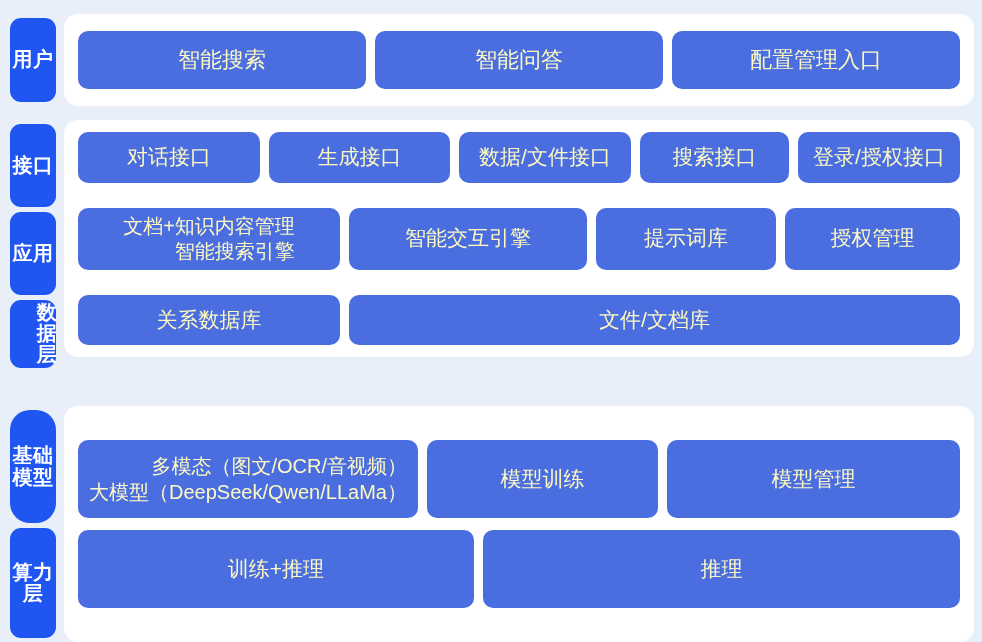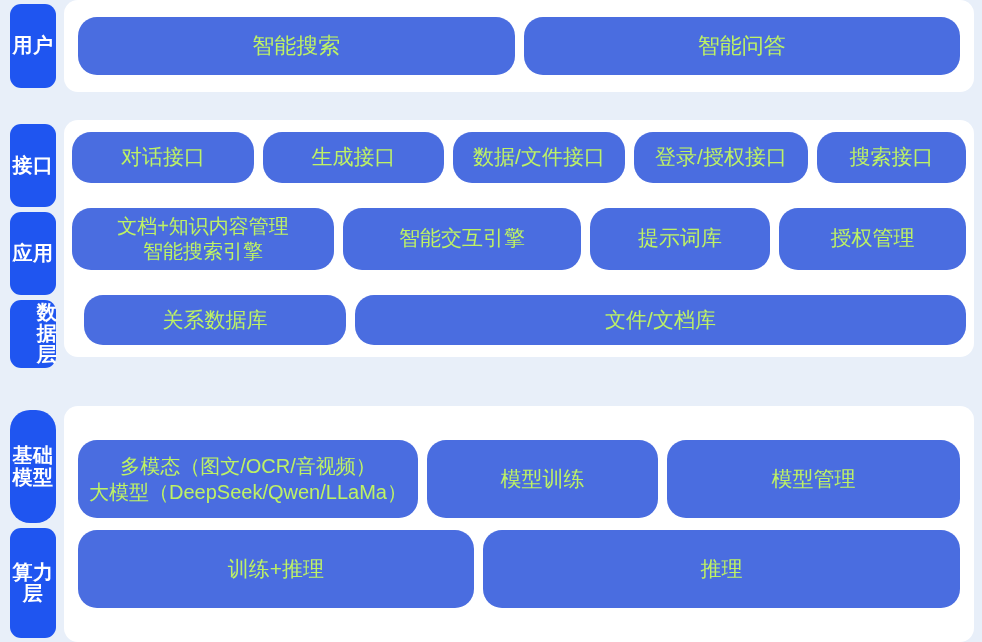--- a/index.html
+++ b/index.html
@@ -78,42 +78,42 @@
   }
 
   .row {
     display: flex;
     gap: 9px;
     align-items: stretch;
   }
 
   .box {
     background: #4a6de0;
-    color: #bef264;
-    border-radius: 19px;
+    color: #fef9c3;
+    border-radius: 10px;
     display: flex;
     align-items: center;
     justify-content: center;
-    text-align: center;
+    text-align: right;
     font-size: 21px;
     line-height: 1.25;
     padding: 6px 8px;
     box-sizing: border-box;
     white-space: pre-line;
   }
 
   
-  #band-user { top: 0; height: 92px; width: 982px; }
+  #band-user { top: 14px; height: 92px; width: 982px; }
   #band-user .tab { flex: 1 1 auto; }
   #band-user .panel { padding: 10px 14px; }
   #band-user .box { flex: 1 1 0; height: 58px; font-size: 22px; }
 
   
   #band-middle { top: 120px; height: 237px; width: 982px; }
-  #band-middle .panel { padding: 12px 8px; gap: 25px; }
+  #band-middle .panel { padding: 12px 14px; gap: 25px; }
   #band-middle .row { height: 72px; }
   #band-middle .box { height: 100%; }
 
   #band-middle .tab-interface { flex: 0 0 83px; }
   #band-middle .tab-application { flex: 0 0 83px; text-align: center; }
   #band-middle .tab-data { flex: 1 1 auto; padding-left: 28px; }
 
   
   .r-if-1 { flex: 0 0 182px; }
   .r-if-2 { flex: 0 0 181px; }
@@ -121,21 +121,21 @@
   .r-if-4 { flex: 0 0 149px; }
   .r-if-5 { flex: 1 1 auto; }
 
   
   .r-ap-1 { flex: 0 0 262px; font-size: 20px; }
   .r-ap-2 { flex: 0 0 238px; }
   .r-ap-3 { flex: 0 0 180px; }
   .r-ap-4 { flex: 1 1 auto; }
 
   
-  .r-da-1 { flex: 0 0 262px; margin-left: 12px; }
+  .r-da-1 { flex: 0 0 262px; }
   .r-da-2 { flex: 0 0 288px; }
   .r-da-3 { flex: 1 1 auto; }
 
   
   #band-bottom { top: 406px; height: 236px; width: 982px; }
   #band-bottom .panel { padding: 4px 14px; gap: 12px; }
   #band-bottom .tab-foundation { flex: 0 0 113px; border-radius: 20px; }
   #band-bottom .tab-compute { flex: 1 1 auto; }
   #band-bottom .row { height: 78px; }
   #band-bottom .box { height: 100%; }
@@ -153,38 +153,39 @@
 <div class="diagram">
 
   <section class="band" id="band-user">
     <div class="band-tabs">
       <div class="tab tab-user">用户</div>
     </div>
     <div class="panel">
       <div class="row">
         <div class="box">智能搜索</div>
         <div class="box">智能问答</div>
+        <div class="box">配置管理入口</div>
       </div>
     </div>
   </section>
 
   <section class="band" id="band-middle">
     <div class="band-tabs">
       <div class="tab tab-interface">接口</div>
       <div class="tab tab-application">应用</div>
       <div class="tab tab-data">数据层</div>
     </div>
     <div class="panel">
 
       <div class="row">
         <div class="box r-if-1">对话接口</div>
         <div class="box r-if-2">生成接口</div>
         <div class="box r-if-3">数据/文件接口</div>
+        <div class="box r-if-4">搜索接口</div>
         <div class="box r-if-5">登录/授权接口</div>
-        <div class="box r-if-4">搜索接口</div>
       </div>
 
       <div class="row">
         <div class="box r-ap-1">文档+知识内容管理
 智能搜索引擎</div>
         <div class="box r-ap-2">智能交互引擎</div>
         <div class="box r-ap-3">提示词库</div>
         <div class="box r-ap-4">授权管理</div>
       </div>
 

